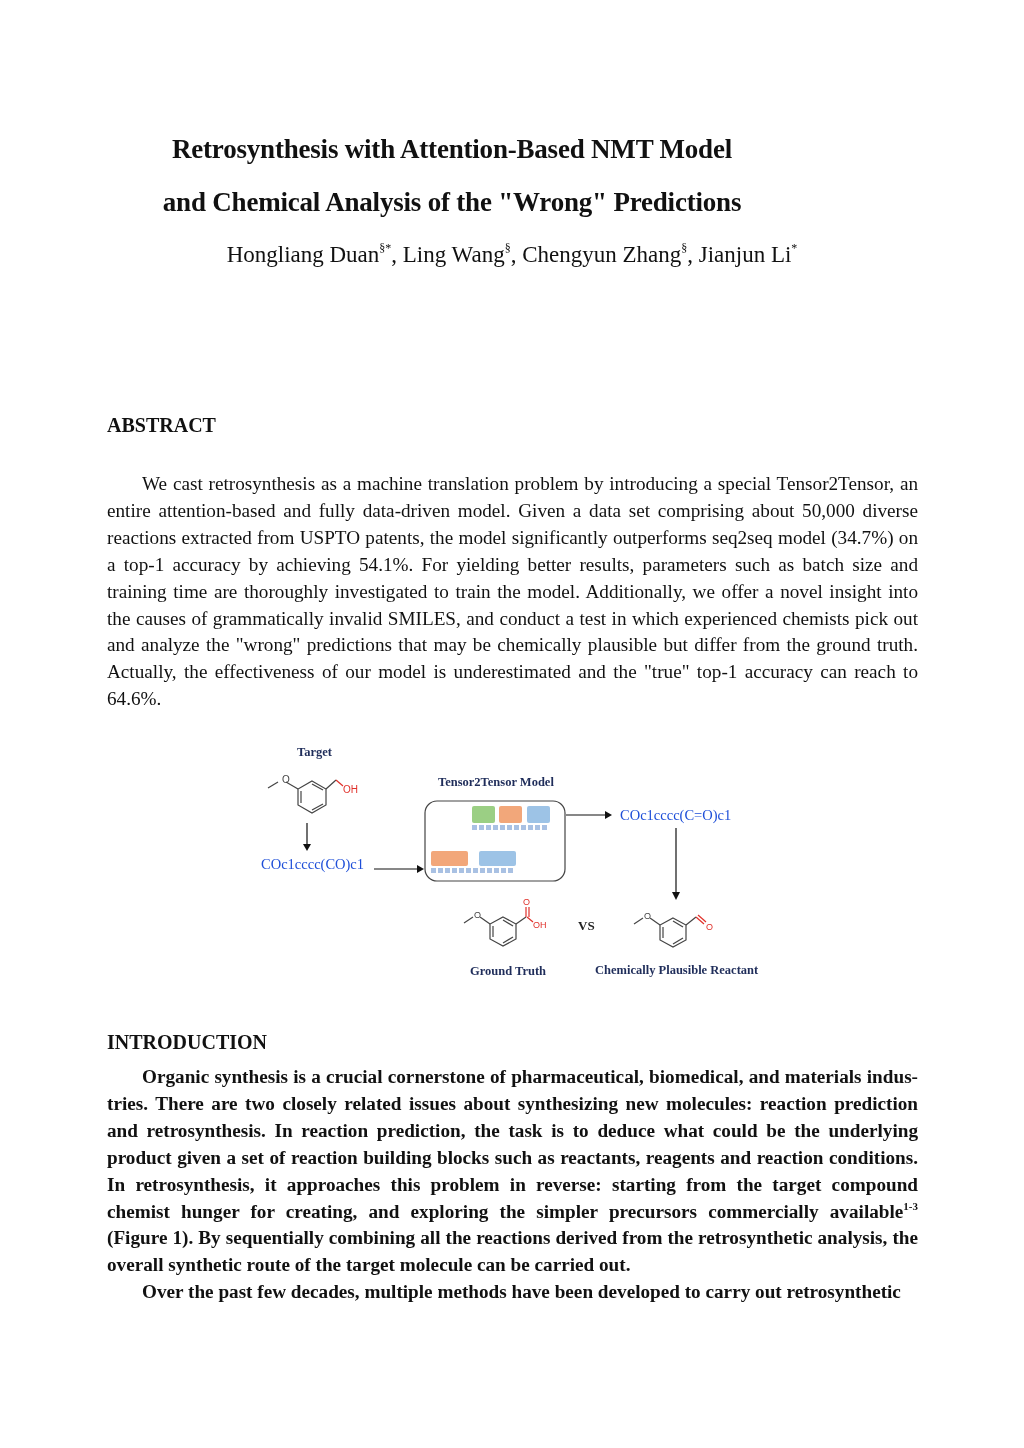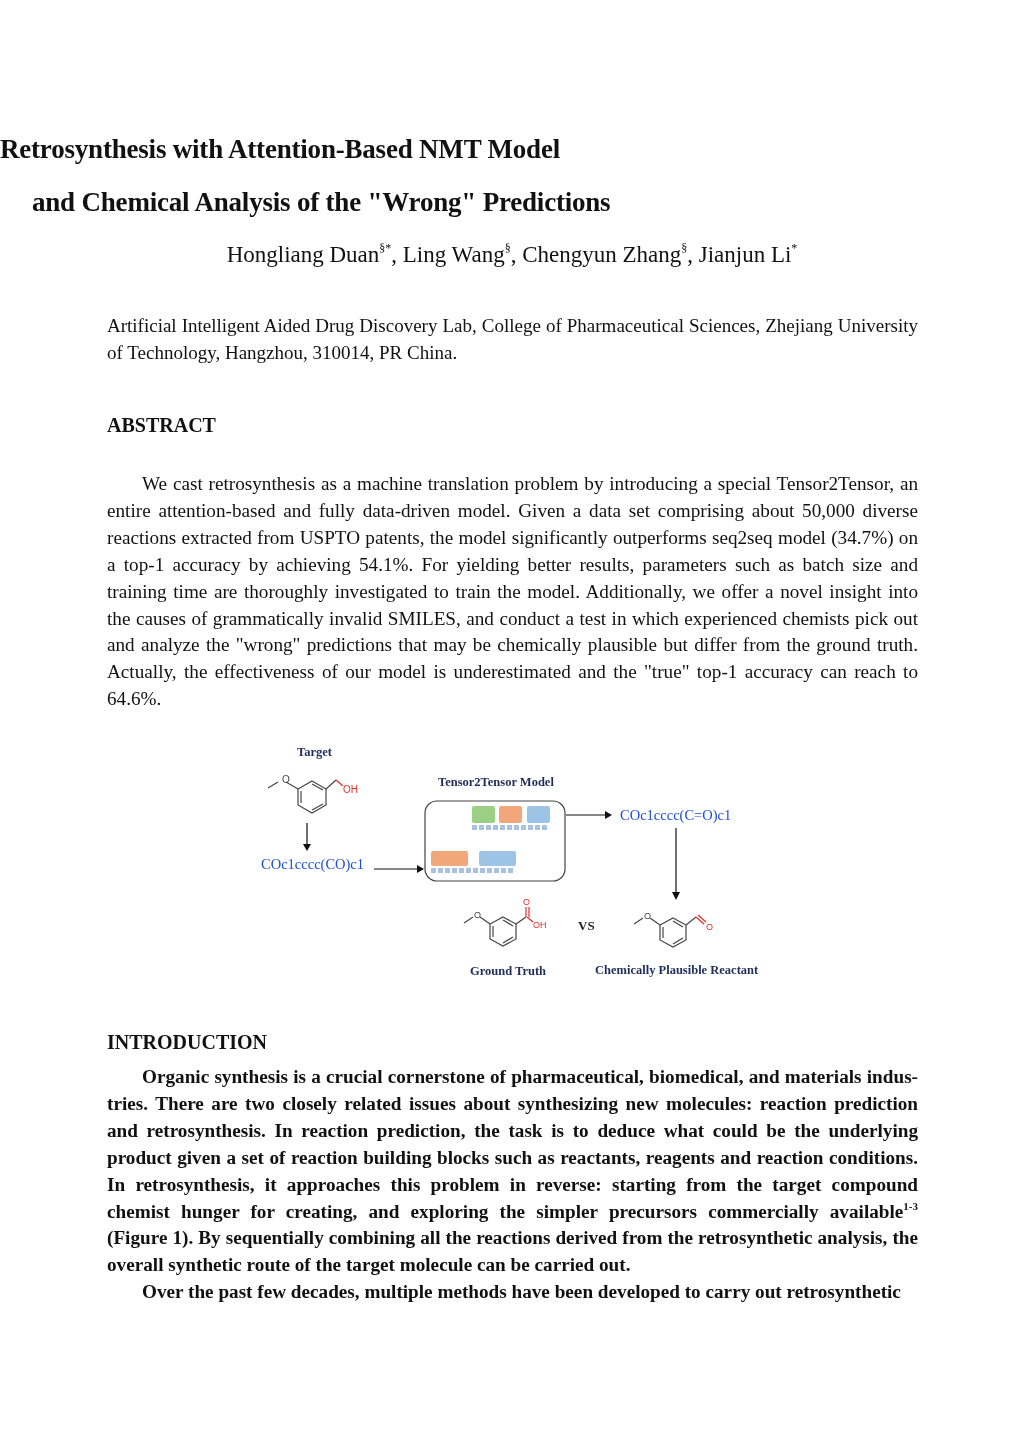--- a/index.html
+++ b/index.html
@@ -1,23 +1,23 @@
 <!DOCTYPE html>
 <html><head>
 <meta charset="utf-8">
 <style>
   html, body { margin: 0; padding: 0; background: #ffffff; }
   body { width: 1024px; height: 1448px; position: relative; overflow: hidden;
          font-family: "Liberation Serif", "DejaVu Serif", serif; color: #111; }
   .page { position: absolute; left: 0; top: 0; width: 1024px; height: 1448px; }
 
-  .title { position: absolute; left: 0; width: 904px; text-align: left;
+  .title { position: absolute; left: 0; width: 904px; text-align: center;
            font-weight: bold; font-size: 27px; letter-spacing: -0.2px; }
   .title.l1 { top: 134px; }
-  .title.l2 { top: 187px; margin-left: 32px; }
+  .title.l2 { top: 187px; }
 
   .authors { position: absolute; top: 242px; left: 0; width: 1024px; text-align: center;
              font-size: 23px; }
   .authors sup { font-size: 12px; vertical-align: 10px; line-height: 0; }
 
   .affil { position: absolute; left: 107px; top: 312px; width: 811px;
            font-size: 19px; line-height: 27px; text-align: justify; }
 
   .heading { position: absolute; left: 107px; font-weight: bold; font-size: 20px; }
   .heading.abs { top: 414px; }
@@ -43,21 +43,20 @@
 
 <div class="page">
 
   <div class="title l1">Retrosynthesis with Attention-Based NMT Model</div>
   <div class="title l2">and Chemical Analysis of the "Wrong" Predictions</div>
 
   <div class="authors">
     <span>Hongliang Duan</span><sup>§*</sup><span>, </span><span>Ling Wang</span><sup>§</sup><span>, </span><span>Chengyun Zhang</span><sup>§</sup><span>, </span><span>Jianjun Li</span><sup>*</sup>
   </div>
 
-  <div class="affil">Artificial Intelligent Aided Drug Discovery Lab, College of Pharmaceutical Sciences, Zhejiang University of Technology, Hangzhou, 310014, PR China.</div>
 
   <div class="heading abs">ABSTRACT</div>
   <div class="para abs">
     <p>We cast retrosynthesis as a machine translation problem by introducing a special Tensor2Ten­sor, an entire attention-based and fully data-driven model. Given a data set comprising about 50,000 diverse reactions extracted from USPTO patents, the model significantly outperforms seq2seq model (34.7%) on a top-1 accuracy by achieving 54.1%. For yielding better results, parameters such as batch size and training time are thoroughly investigated to train the model. Additionally, we offer a novel insight into the causes of grammatically invalid SMILES, and conduct a test in which experienced chemists pick out and analyze the "wrong" predictions that may be chemically plausible but differ from the ground truth. Actually, the effectiveness of our model is underestimated and the "true" top-1 accuracy can reach to 64.6%.</p>
   </div>
 
   <div class="figure">
     <div class="fig-label" style="left:57px;top:10px;">Target</div>
     <div class="fig-label" style="left:198px;top:40px;">Tensor2Tensor Model</div>
 

